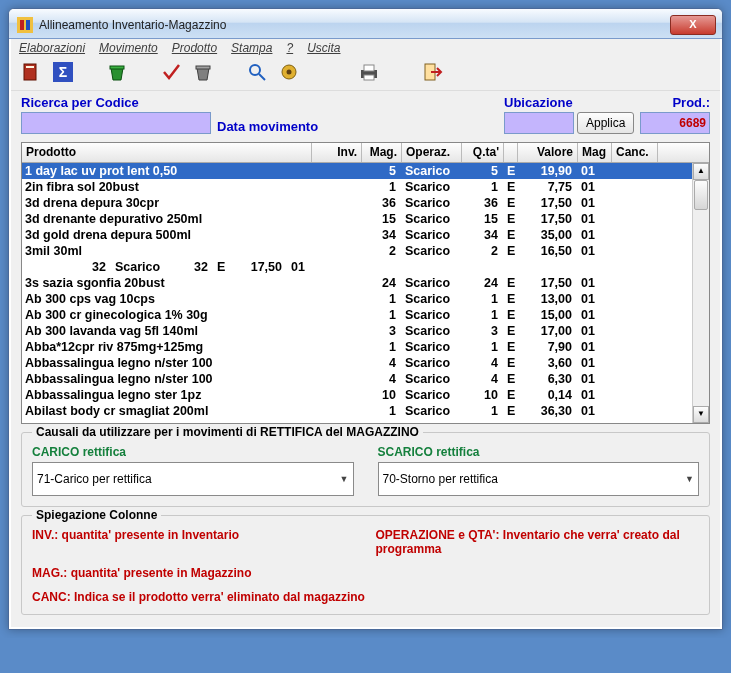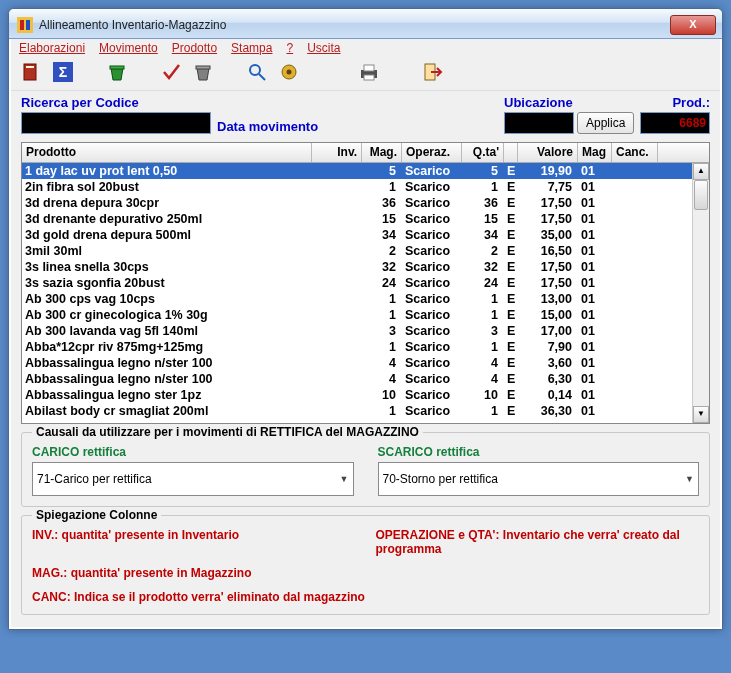--- a/index.html
+++ b/index.html
@@ -8,31 +8,31 @@
 .window { background: #f0f0f0; border: 1px solid #4a6a9a; border-radius: 6px 6px 0 0; overflow: hidden; box-shadow: 0 0 10px rgba(0,0,0,0.3); }
 
 .titlebar { height: 30px; background: linear-gradient(#f8fbff, #d6e5f5 45%, #bcd4ef 50%, #cde0f4); display: flex; align-items: center; padding: 2px 6px 0 8px; border-bottom: 1px solid #7a9acb; }
 .titlebar .ticon { width:16px; height:16px; margin-right:6px; }
 .titlebar .title { flex: 1; color: #222; font-size: 12px; }
 .titlebar .close { width: 46px; height: 20px; background: linear-gradient(#e69a95,#c83b2e); border: 1px solid #8a2c22; border-radius: 3px; color: #fff; text-align: center; line-height: 16px; font-size: 11px; font-weight: bold; cursor: pointer; }
 
 .client { background: #f0f0f0; border: 2px solid #fff; border-top: none; padding: 0; }
 
 .menubar { display: flex; padding: 2px 8px; gap: 14px; font-size: 12px; }
-.menubar .menu { color: #b91c1c; cursor: pointer; }
+.menubar .menu { color: #404040; cursor: pointer; font-style: italic; }
 .menubar .menu u { text-decoration: underline; }
 
 .toolbar { display: flex; padding: 3px 8px 6px; gap: 8px; align-items: center; border-bottom: 1px solid #ddd; }
 .toolbar .tbtn { width: 24px; height: 24px; display: flex; align-items: center; justify-content: center; cursor: pointer; }
 .toolbar .sep { width: 14px; }
 
 .formrow { display: flex; padding: 4px 10px 2px; gap: 6px; align-items: flex-end; }
 .formrow .label { color: #0000c8; font-weight: bold; font-size: 13px; }
 .formrow .col { display: flex; flex-direction: column; gap: 2px; }
-.formrow input[type=text] { border: 1px solid #7a9acb; background: #000000; height: 22px; padding: 0 3px; font-size: 12px; }
+.formrow input[type=text] { border: 1px solid #7a9acb; background: #c4b5fd; height: 22px; padding: 0 3px; font-size: 12px; }
 .formrow .datebox { display: flex; align-items: center; border: 1px solid #7a9acb; background: #fff; height: 22px; padding: 0 3px; width: 104px; }
 .formrow .datebox .cal { margin-left: auto; font-size: 10px; }
 .btn { background: linear-gradient(#fdfdfd,#e5e5e5); border: 1px solid #888; border-radius: 3px; padding: 2px 8px; font-size: 12px; cursor: pointer; }
 .prodval { color: #c00000; font-weight: bold; text-align: right; }
 
 .tablewrap { margin: 6px 10px; border: 1px solid #888; background: #fff; height: 282px; overflow: hidden; position: relative; }
 .thead { display: flex; background: linear-gradient(#fefefe,#e6e6e6); border-bottom: 1px solid #aaa; font-weight: bold; font-size: 12px; height: 20px; }
 .thead .th { border-right: 1px solid #bbb; padding: 2px 4px; white-space: nowrap; overflow: hidden; }
 .tbody { height: 260px; overflow: hidden; font-size: 12.5px; font-weight: bold; }
 .tr { display: flex; height: 16px; line-height: 16px; }
@@ -253,21 +253,20 @@
             <div class="td c-inv num"></div>
             <div class="td c-mag num">2</div>
             <div class="td c-op">Scarico</div>
             <div class="td c-qta num">2</div>
             <div class="td c-e">E</div>
             <div class="td c-val num">16,50</div>
             <div class="td c-mag2">01</div>
             <div class="td c-canc"></div>
           </div>
           <div class="tr">
-            <div class="td c-prod">3s linea snella 30cps</div>
             <div class="td c-inv num"></div>
             <div class="td c-mag num">32</div>
             <div class="td c-op">Scarico</div>
             <div class="td c-qta num">32</div>
             <div class="td c-e">E</div>
             <div class="td c-val num">17,50</div>
             <div class="td c-mag2">01</div>
             <div class="td c-canc"></div>
           </div>
           <div class="tr">

